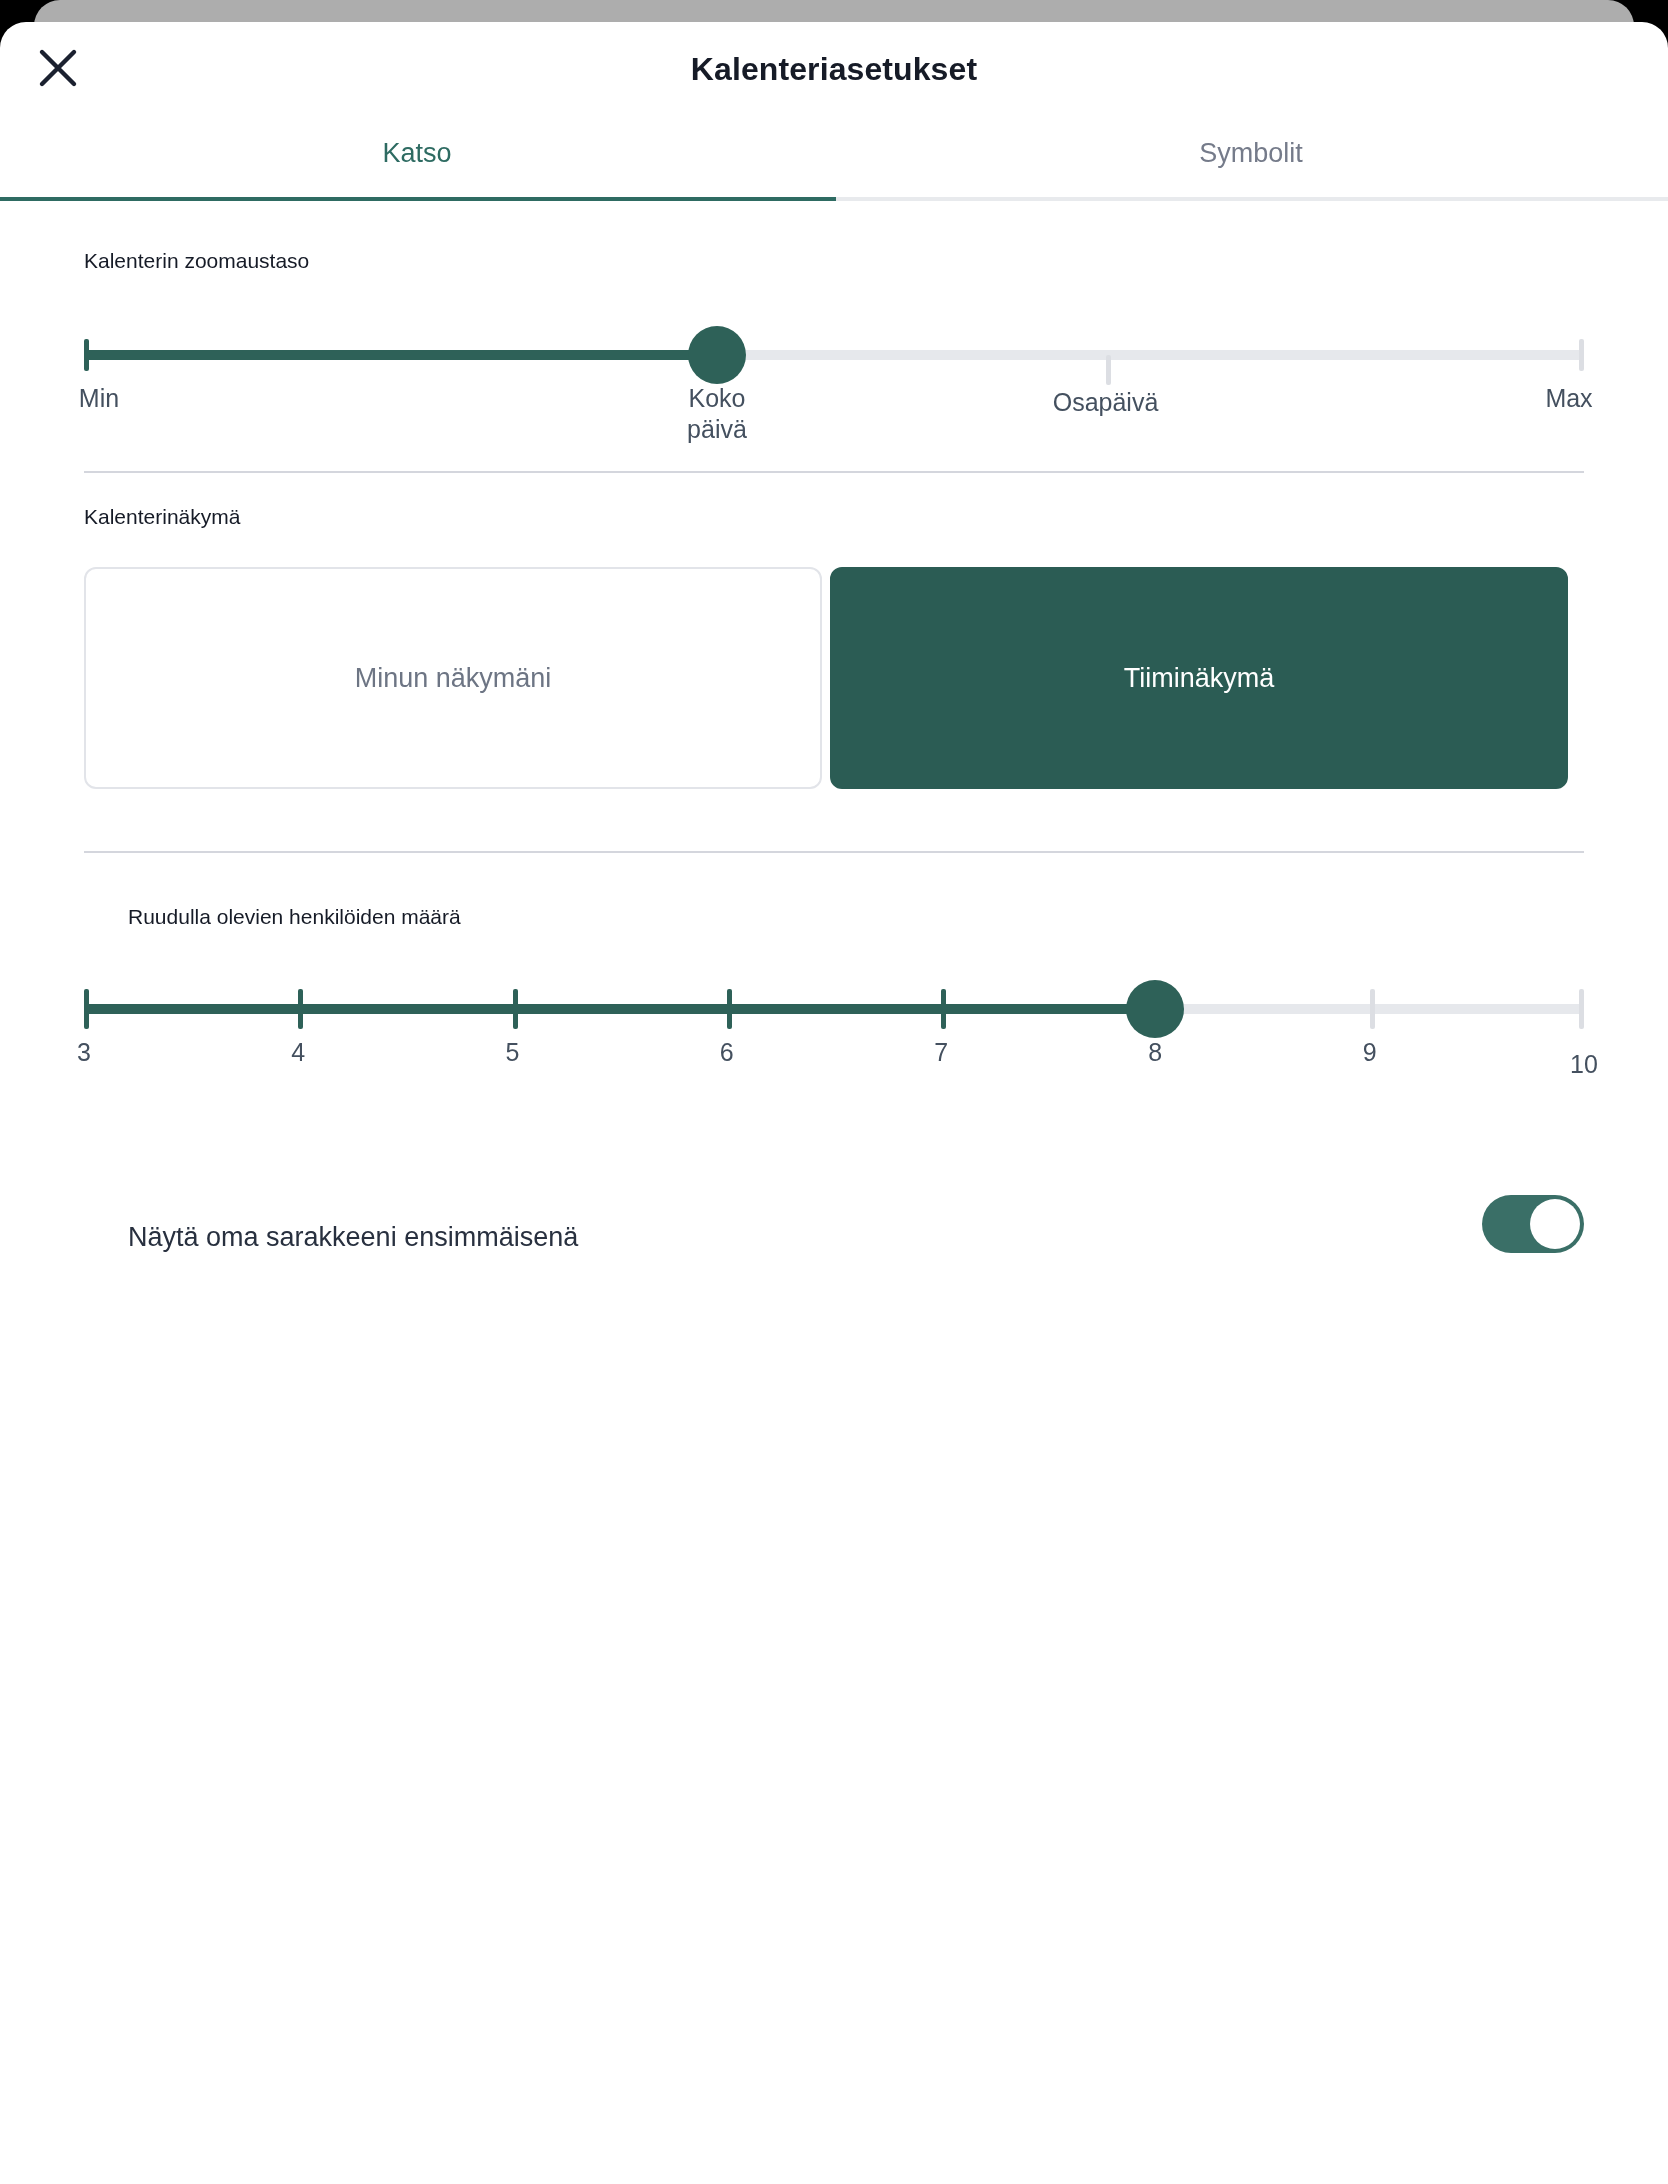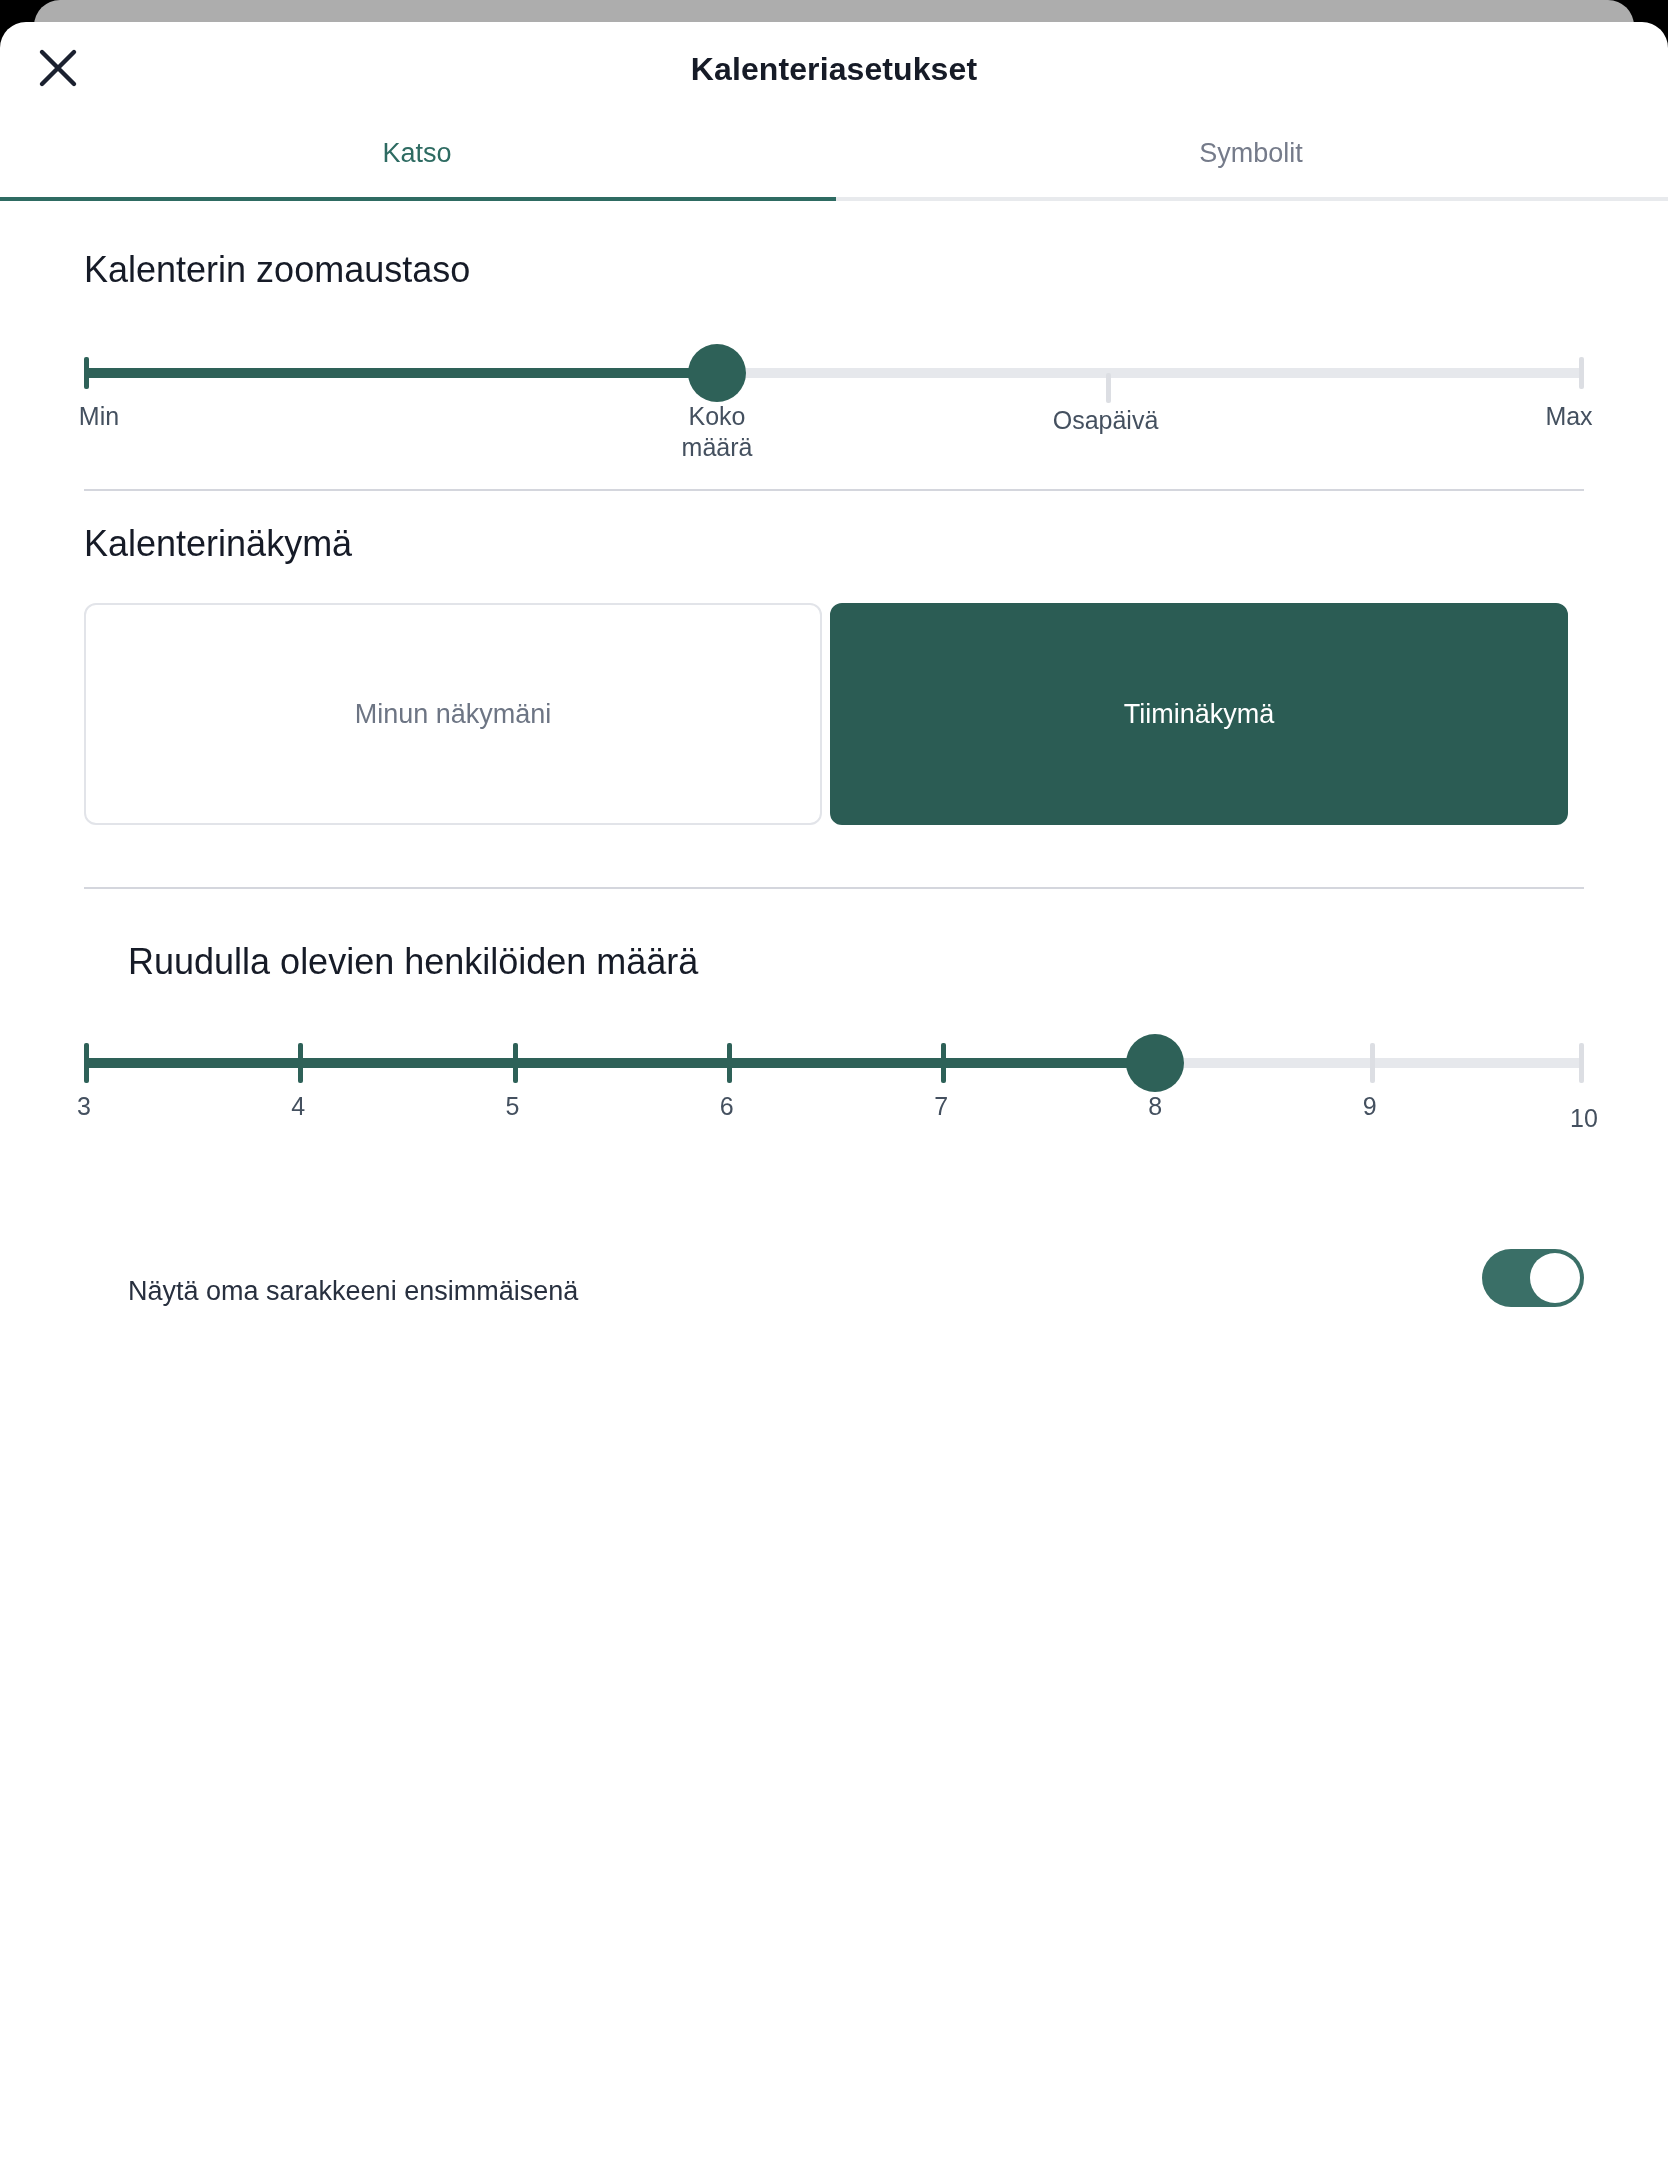--- a/index.html
+++ b/index.html
@@ -100,21 +100,21 @@
     left: 0;
     bottom: -4px;
     width: 836px;
     height: 4px;
     background: #2e6b62;
   }
 
   
   .section { position: relative; }
   .section-title {
-    font-size: 36px;
+    font-size: 21px;
     color: #161b27;
     font-weight: normal;
   }
   .divider {
     height: 2px;
     background: #d4d6dd;
   }
 
   
   .slider-wrap {
@@ -256,21 +256,21 @@
         <div class="slider-fill" style="width:42.2%;"></div>
         <div class="tick tick-on" style="left:0px;       top:12px; height:32px;"></div>
         <div class="tick tick-off" style="left:68.1%;     top:28px; height:30px;"></div>
         <div class="tick tick-off" style="right:0px;      top:12px; height:32px;"></div>
         <div class="slider-thumb" style="left:calc(42.2% - 29px);"></div>
       </div>
 
       <div class="slider-labels">
         <div class="slider-label" style="left:-30px; width:90px; top:0;">Min</div>
         <div class="slider-label" style="left:calc(42.2% - 70px); width:140px; top:0;">Koko
-määrä</div>
+päivä</div>
         <div class="slider-label" style="left:calc(68.1% - 80px); width:160px; top:4px;">Osapäivä</div>
         <div class="slider-label" style="right:-30px; width:90px; top:0;">Max</div>
       </div>
     </div>
 
     <div class="divider" style="margin:18px 84px 0 84px;"></div>
 
     <div class="section" style="padding:32px 84px 0 84px;">
       <div class="section-title">Kalenterinäkymä</div>
 

